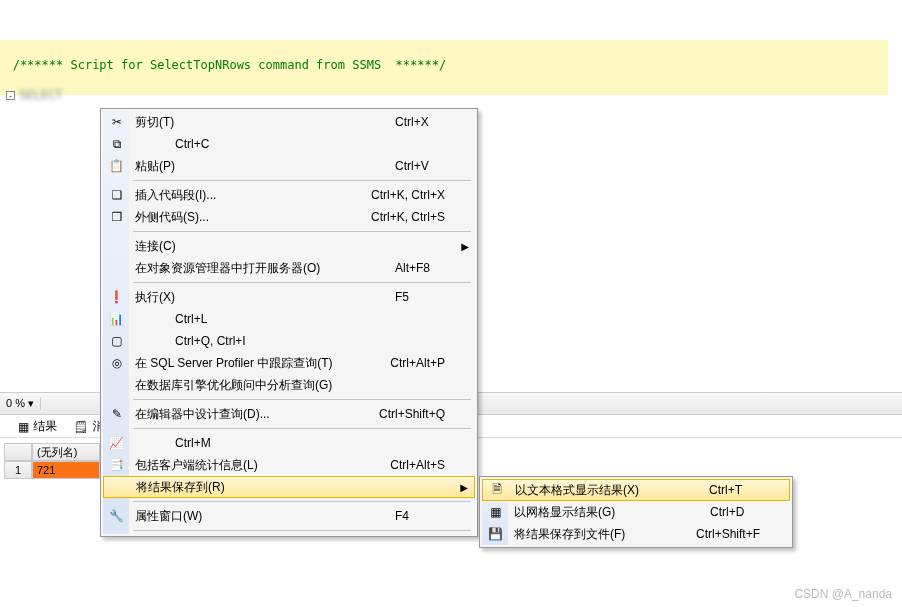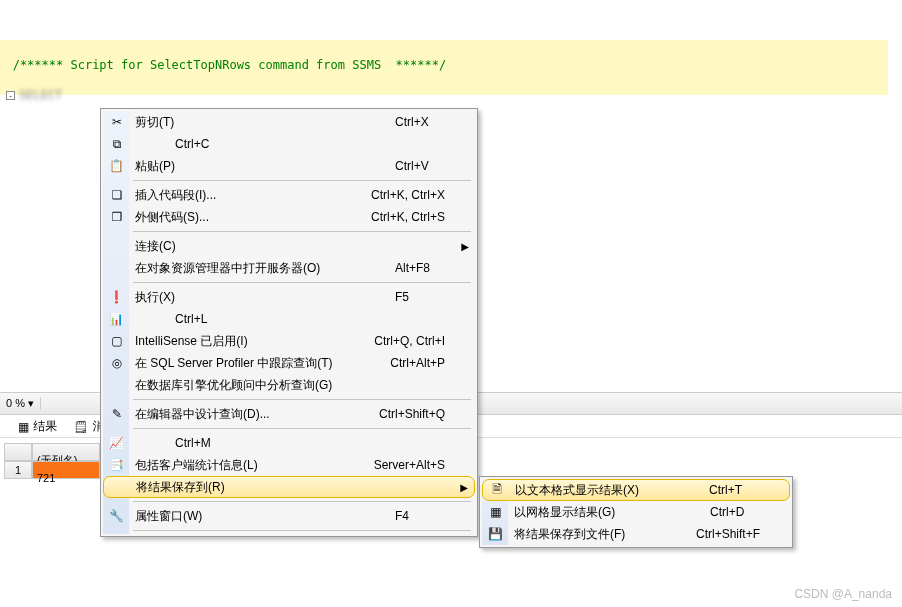--- a/index.html
+++ b/index.html
@@ -62,21 +62,21 @@
     width: 28px; height: 18px;
     background: linear-gradient(#f7f7f7, #e6e6e6);
     border: 1px solid #c9c9c9;
     text-align: center;
     font-size: 11px; line-height: 16px;
   }
   .grid-hdr .col, .grid-row .cell {
     width: 68px; height: 18px;
     border: 1px solid #c9c9c9;
     font-size: 11px; line-height: 16px;
-    padding: 8px 4px;
+    padding: 0 4px;
   }
   .grid-hdr .col { background: linear-gradient(#f7f7f7, #e6e6e6); }
   .grid-row .cell { background: #f97316; }
   .results-area { padding: 4px 0 0 4px; }
 
   .menu {
     position: absolute;
     background: #f5f5f5;
     border: 1px solid #979797;
     box-shadow: 3px 3px 4px rgba(0,0,0,0.25);
@@ -96,21 +96,21 @@
     padding: 0 30px 0 32px;
     white-space: nowrap;
     color: #000;
   }
   .menu-item .label { flex: 1 1 auto; }
   .menu-item .shortcut { color: #000; padding-left: 40px; min-width: 90px; }
   .menu-item .arrow { position: absolute; right: 6px; font-size: 10px; }
   .menu-item.highlight {
     background: linear-gradient(#fff7d6, #ffe79c);
     border: 1px solid #e5b700;
-    border-radius: 7px;
+    border-radius: 0;
     margin: 0;
     height: 22px;
   }
   .menu-sep {
     margin: 3px 4px 3px 30px;
     border-top: 1px solid #c5c5c5;
   }
   .menu .micon {
     position: absolute;
     left: 6px;
@@ -211,21 +211,20 @@
       <span class="micon">❗</span>
       <span class="label">执行(X)</span>
       <span class="shortcut">F5</span>
     </div>
     <div class="menu-item">
       <span class="micon">📊</span>
       <span class="shortcut">Ctrl+L</span>
     </div>
     <div class="menu-item">
       <span class="micon">▢</span>
-      <span class="label">IntelliSense 已启用(I)</span>
       <span class="shortcut">Ctrl+Q, Ctrl+I</span>
     </div>
     <div class="menu-item">
       <span class="micon">◎</span>
       <span class="label">在 SQL Server Profiler 中跟踪查询(T)</span>
       <span class="shortcut">Ctrl+Alt+P</span>
     </div>
     <div class="menu-item">
       <span class="micon"></span>
       <span class="label">在数据库引擎优化顾问中分析查询(G)</span>
@@ -238,21 +237,21 @@
       <span class="shortcut">Ctrl+Shift+Q</span>
     </div>
     <div class="menu-sep"></div>
     <div class="menu-item">
       <span class="micon">📈</span>
       <span class="shortcut">Ctrl+M</span>
     </div>
     <div class="menu-item">
       <span class="micon">📑</span>
       <span class="label">包括客户端统计信息(L)</span>
-      <span class="shortcut">Server+Alt+S</span>
+      <span class="shortcut">Ctrl+Alt+S</span>
     </div>
     <div class="menu-item highlight">
       <span class="micon"></span>
       <span class="label">将结果保存到(R)</span>
       <span class="shortcut"></span>
       <span class="arrow">▶</span>
     </div>
     <div class="menu-sep"></div>
     <div class="menu-item">
       <span class="micon">🔧</span>

